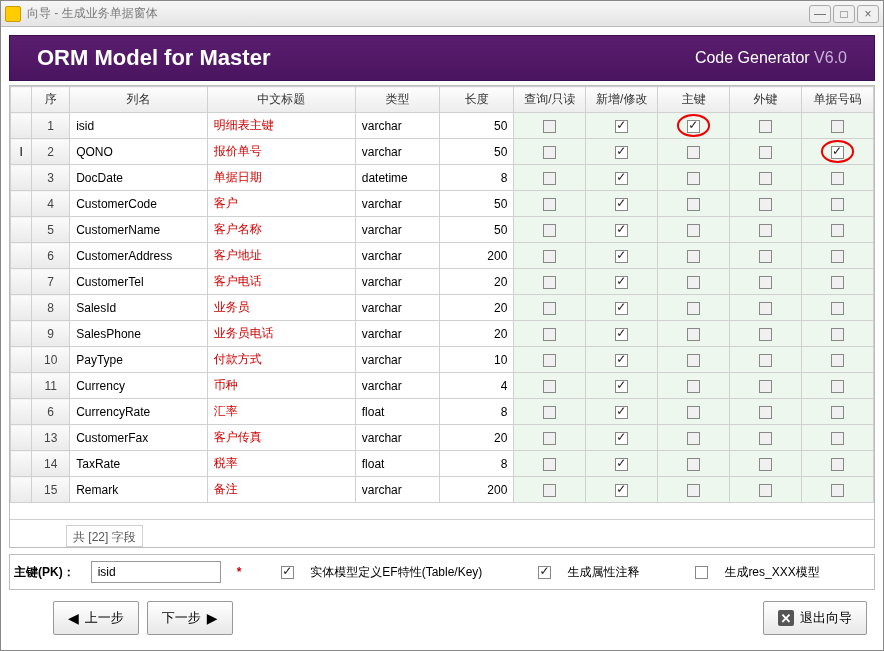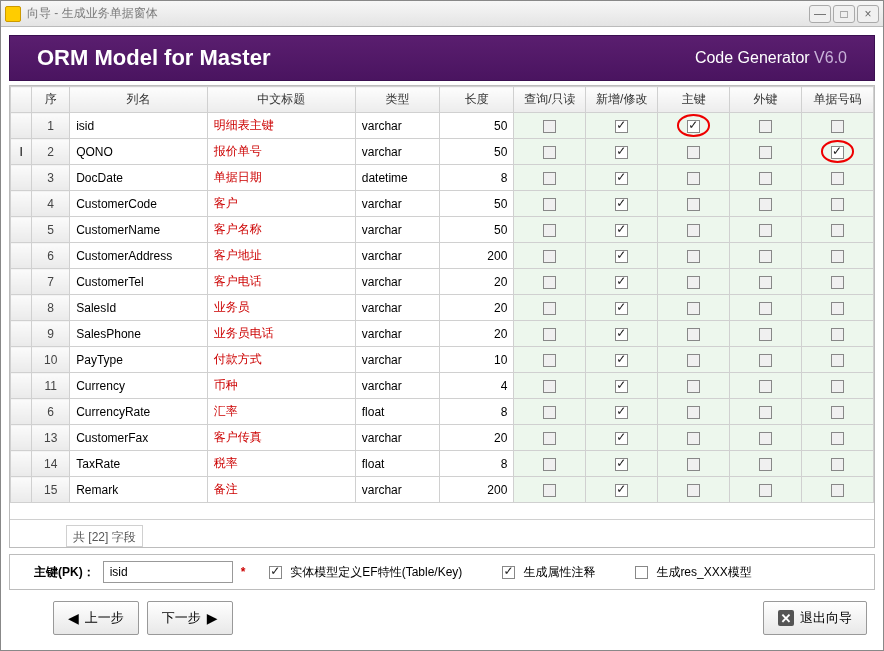--- a/index.html
+++ b/index.html
@@ -26,21 +26,21 @@
 td.center { text-align: center; }
 td.num { text-align: right; }
 td.green { background: #edf7ed; }
 .chk { display: inline-block; width: 13px; height: 13px; border: 1px solid #888; background: #fff; position: relative; vertical-align: middle; }
 .chk.disabled { background: #f0f0f0; }
 .chk.checked::after { content: "✓"; position: absolute; top: -3px; left: 0; font-size: 12px; color: #222; }
 .circle { border: 2px solid #e00; border-radius: 50%; padding: 2px 8px; display: inline-block; }
 .footer-row { height: 28px; border-top: 1px solid #d0d0d0; display: flex; align-items: flex-end; }
 .footer-slot { width: 56px; height: 100%; }
 .footer-text { border: 1px solid #d0d0d0; height: 22px; line-height: 22px; padding: 0 6px; color: #555; background:#fff; }
-.pk-bar { border: 1px solid #bcbcbc; margin-top: 6px; height: 36px; display: flex; align-items: center; padding: 0 24px; gap: 8px; }
+.pk-bar { border: 1px solid #bcbcbc; margin-top: 6px; height: 36px; display: flex; align-items: center; padding: 0 4px; gap: 16px; }
 .pk-bar label { font-weight: bold; }
 .pk-input { width: 130px; height: 22px; border: 1px solid #999; padding: 0 6px; font-size: 12px; }
 .red-star { color: #c00; font-weight: bold; }
 .btn-bar { height: 48px; display: flex; align-items: center; padding: 0 8px; gap: 8px; margin-top: 4px; }
 .btn { height: 34px; padding: 0 14px; border: 1px solid #999; background: linear-gradient(#fff,#e8e8e8); border-radius: 2px; display: flex; align-items: center; gap: 6px; cursor: pointer; font-size: 13px; }
 .btn .tri { font-size: 14px; }
 .btn-bar .spacer { flex: 1; }
 .sq-x { width: 16px; height: 16px; background: #555; color: #fff; display: flex; align-items: center; justify-content: center; font-weight: bold; border-radius: 2px; }
 th.col-ind { width: 20px; }
 th.col-seq { width: 36px; }

